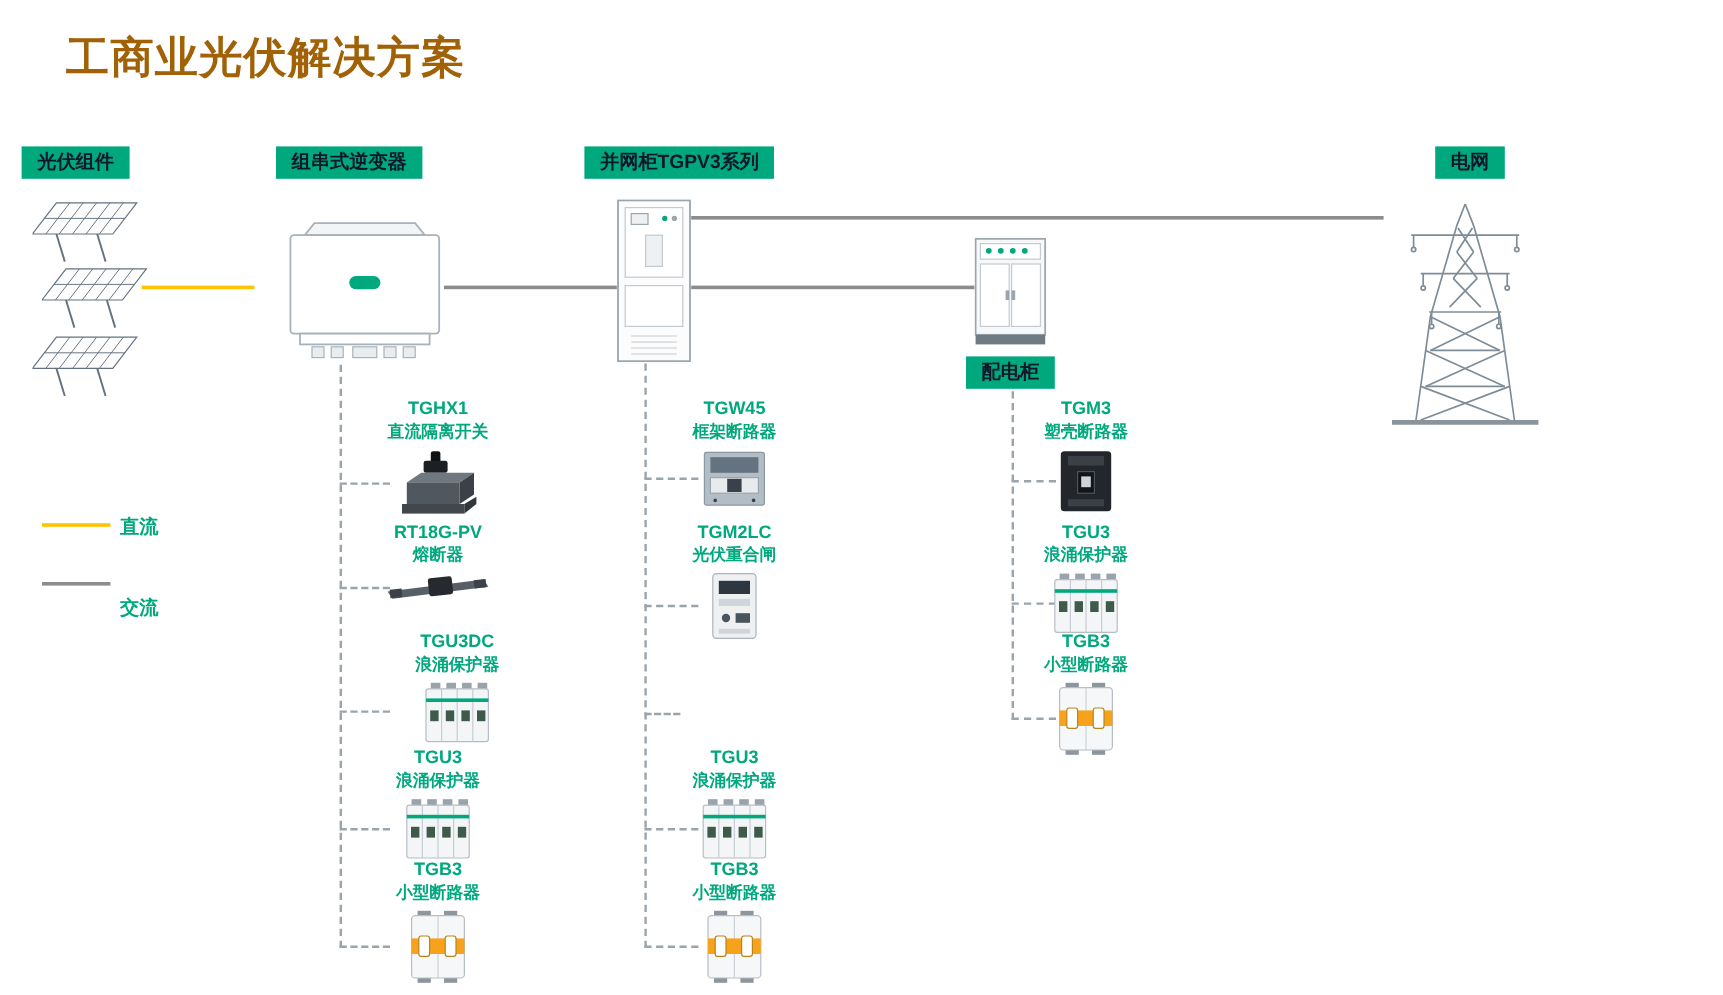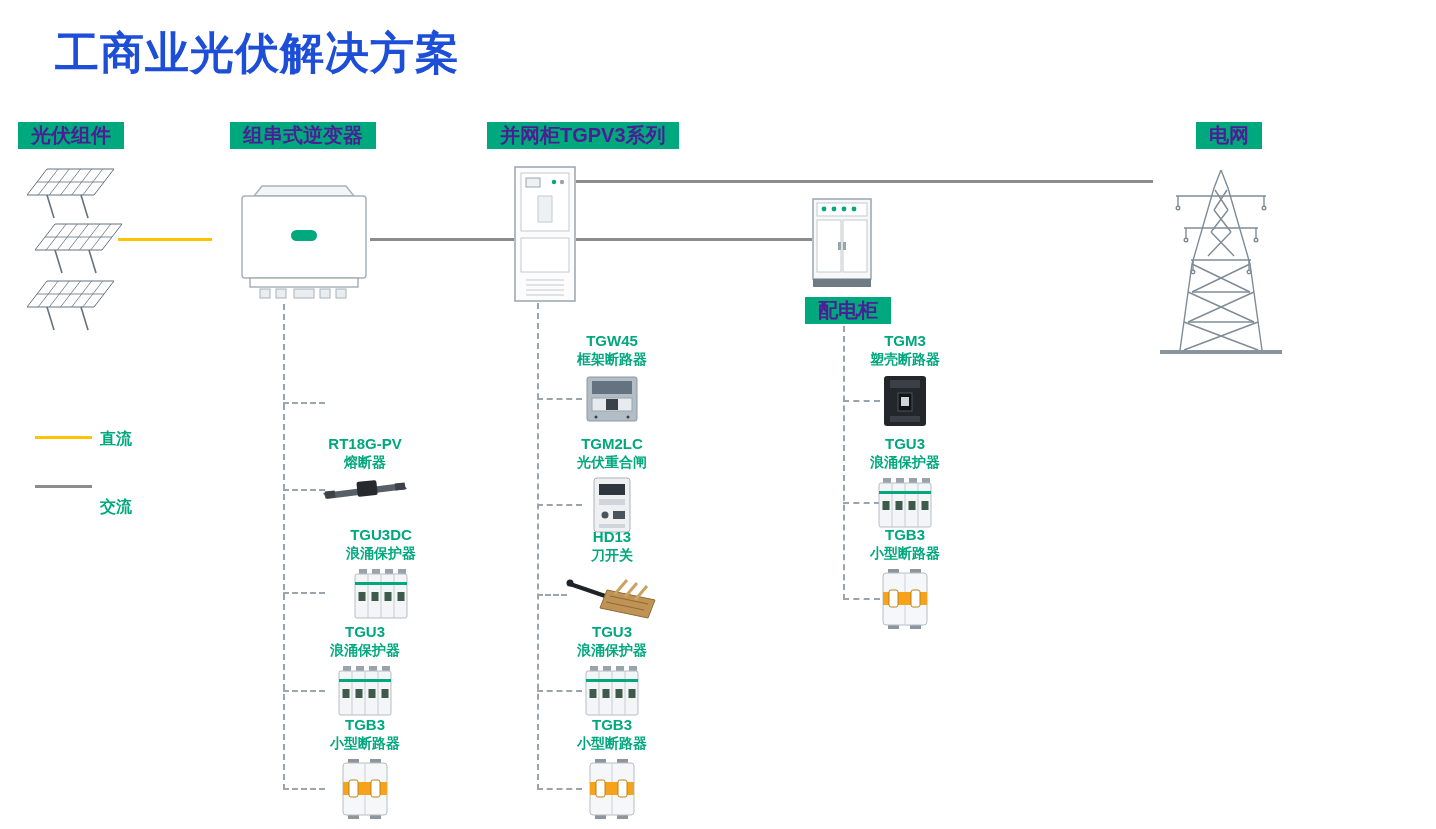--- a/index.html
+++ b/index.html
@@ -4,25 +4,25 @@
 <style>
   * { margin:0; padding:0; box-sizing:border-box; }
   html,body { background:#ffffff; }
   #stage {
     position:relative; width:1436px; height:829px; background:#ffffff;
     font-family:"Liberation Sans","DejaVu Sans",sans-serif; overflow:hidden;
   }
   .abs { position:absolute; }
   #title {
     position:absolute; left:55px; top:24px;
-    font-size:44px; font-weight:bold; color:#1d4ed8; letter-spacing:1px;
+    font-size:36px; font-weight:bold; color:#a16207; letter-spacing:1px;
   }
   .tag {
     position:absolute; height:27px; line-height:27px; padding:0 13px;
-    background:#00A87E; color:#4c1d95; font-size:20px; font-weight:bold;
+    background:#00A87E; color:#0f172a; font-size:16px; font-weight:bold;
     white-space:nowrap;
   }
   .hline { position:absolute; height:3px; }
   .dc-color { background:#FFC400; }
   .ac-color { background:#8C8C8C; }
   .vdash { position:absolute; width:0; border-left:2px dashed #9aa4ad; }
   .hdash { position:absolute; height:0; border-top:2px dashed #9aa4ad; }
   .component { position:absolute; width:150px; text-align:center; }
   .comp-model { font-size:15px; font-weight:bold; color:#00A87E; line-height:18px; }
   .comp-desc  { font-size:14px; font-weight:bold; color:#00A87E; line-height:18px; }
@@ -215,20 +215,35 @@
   <div class="hdash" style="left:537px;top:504px;width:45px;"></div>
   <div class="hdash" style="left:537px;top:594px;width:30px;"></div>
   <div class="hdash" style="left:537px;top:690px;width:45px;"></div>
   <div class="hdash" style="left:537px;top:788px;width:45px;"></div>
 
   <div class="vdash" style="left:843px;top:326px;height:274px;"></div>
   <div class="hdash" style="left:843px;top:400px;width:37px;"></div>
   <div class="hdash" style="left:843px;top:502px;width:37px;"></div>
   <div class="hdash" style="left:843px;top:598px;width:37px;"></div>
 
+  <div class="component" style="left:290px;top:332px;">
+    <div class="comp-model">TGHX1</div>
+    <div class="comp-desc">直流隔离开关</div>
+    <div class="comp-img">
+      <svg width="80" height="58" viewBox="0 0 80 58">
+        <rect x="34" y="2" width="8" height="10" rx="2" fill="#0e1012"></rect>
+        <rect x="28" y="10" width="20" height="10" rx="2" fill="#1c2023"></rect>
+        <polygon points="14,28 58,28 70,20 26,20" fill="#70787f"></polygon>
+        <rect x="14" y="28" width="44" height="18" fill="#50575e"></rect>
+        <polygon points="58,46 58,28 70,20 70,38" fill="#3b4147"></polygon>
+        <rect x="10" y="46" width="52" height="8" fill="#41474d"></rect>
+        <polygon points="62,54 62,46 72,40 72,46" fill="#31363b"></polygon>
+      </svg>
+    </div>
+  </div>
 
   <div class="component" style="left:290px;top:435px;">
     <div class="comp-model">RT18G-PV</div>
     <div class="comp-desc">熔断器</div>
     <div class="comp-img">
       <svg width="88" height="26" viewBox="0 0 88 26">
         <polygon points="2,16 82,6 86,12 6,22" fill="#585f66"></polygon>
         <rect x="36" y="4" width="20" height="15" rx="2" fill="#26292d" transform="rotate(-6 46 11)"></rect>
         <rect x="4" y="14" width="10" height="7" fill="#3c4248" transform="rotate(-6 9 17)"></rect>
         <rect x="74" y="6" width="10" height="7" fill="#3c4248" transform="rotate(-6 79 9)"></rect>
@@ -289,40 +304,20 @@
         <rect x="2" y="1" width="36" height="54" rx="3" fill="#eef0f2" stroke="#aab3bb"></rect>
         <rect x="7" y="7" width="26" height="11" fill="#2e3640"></rect>
         <rect x="7" y="22" width="26" height="6" fill="#cfd5da"></rect>
         <circle cx="13" cy="38" r="3.5" fill="#4a545d"></circle>
         <rect x="21" y="34" width="12" height="8" fill="#4a545d"></rect>
         <rect x="7" y="47" width="26" height="4" fill="#cfd5da"></rect>
       </svg>
     </div>
   </div>
 
-  <div class="component" style="left:537px;top:528px;">
-    <div class="comp-model">HD13</div>
-    <div class="comp-desc">刀开关</div>
-    <div class="comp-img">
-      <svg width="94" height="50" viewBox="0 0 94 50">
-        <line x1="5" y1="14" x2="46" y2="28" stroke="#1f2327" stroke-width="4"></line>
-        <circle cx="5" cy="13" r="3.5" fill="#1f2327"></circle>
-        <polygon points="42,20 90,30 83,48 35,38" fill="#c09355" stroke="#8f6a3a"></polygon>
-        <g stroke="#8f6a3a" stroke-width="1">
-          <line x1="45" y1="26" x2="83" y2="34"></line>
-            <line x1="41" y1="32" x2="79" y2="40"></line>
-        </g>
-        <g stroke="#caa25f" stroke-width="3">
-          <line x1="50" y1="24" x2="62" y2="10"></line>
-            <line x1="60" y1="27" x2="72" y2="13"></line>
-            <line x1="70" y1="30" x2="82" y2="16"></line>
-        </g>
-      </svg>
-    </div>
-  </div>
 
   <div class="component" style="left:537px;top:623px;">
     <div class="comp-model">TGU3</div>
     <div class="comp-desc">浪涌保护器</div>
     <div class="comp-img">
       <svg width="56" height="52">
           <use href="#sym-surge"></use>
         </svg>
     </div>
   </div>

